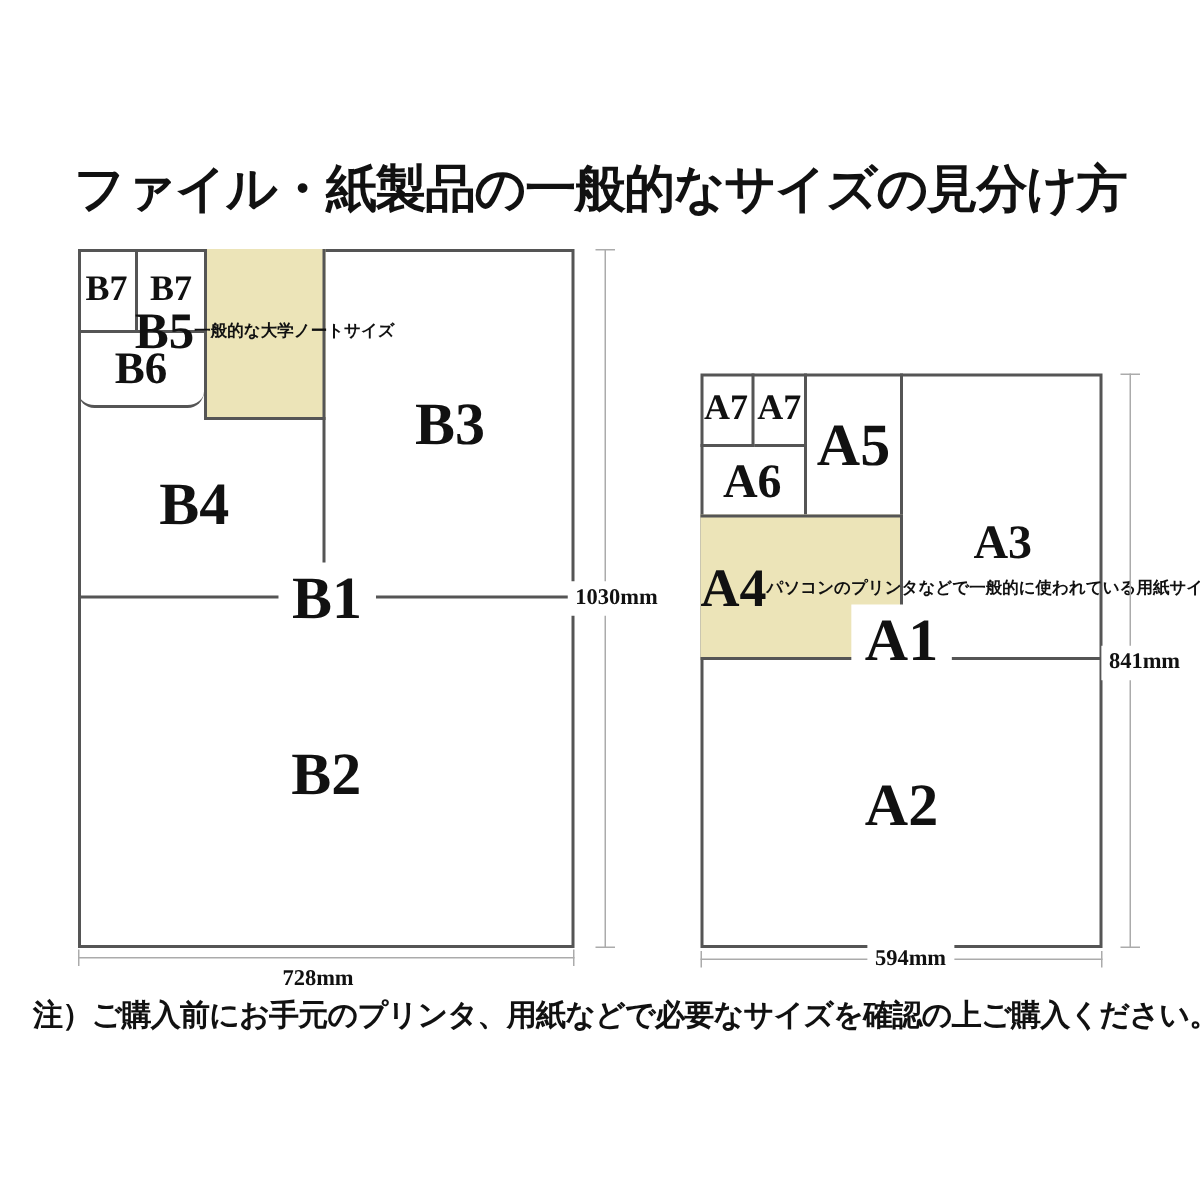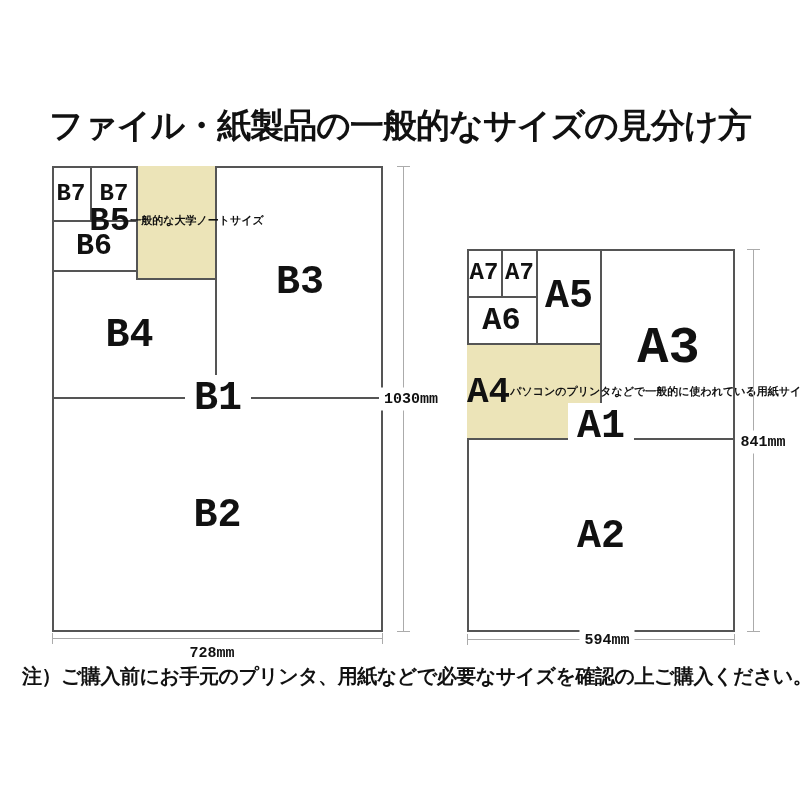--- a/index.html
+++ b/index.html
@@ -5,21 +5,21 @@
   :root{
     --line:#555555;
     --dim:#ababab;
     --hl:#ece4b8;
     --txt:#111111;
   }
   *{margin:0;padding:0;box-sizing:border-box;}
   html,body{background:#ffffff;}
   .canvas{
     position:relative;width:800px;height:800px;background:#ffffff;overflow:hidden;
-    font-family:Liberation Mono, monospace;
+    font-family:Liberation Serif, serif;
     font-weight:bold;color:var(--txt);
   }
   .title{
     position:absolute;left:0;top:103px;width:800px;text-align:center;
     font-size:34px;letter-spacing:-1px;white-space:nowrap;
   }
   .note{
     position:absolute;left:22px;top:663px;width:770px;
     font-size:20px;letter-spacing:-0.5px;white-space:nowrap;
   }
@@ -37,21 +37,21 @@
   }
   .online-label{
     position:absolute;background:#ffffff;font-size:40px;line-height:1;
     transform:translate(-50%,-50%);padding:4px 9px;z-index:5;white-space:nowrap;
   }
   .sub{font-size:11px;white-space:nowrap;line-height:1.6;}
 
   
   .b7a{left:0;top:0;width:40px;height:56px;border-right:2px solid var(--line);border-bottom:2px solid var(--line);font-size:24px;}
   .b7b{left:40px;top:0;width:44px;height:56px;border-bottom:2px solid var(--line);font-size:24px;}
-  .b6{left:0;top:56px;width:84px;height:50px;border-bottom:2px solid var(--line);font-size:30px;}
+  .b6{left:0;top:56px;width:84px;height:50px;border-bottom:2px solid var(--line);font-size:30px;border-radius:11px;}
   .b5{left:84px;top:0;width:81px;height:114px;background:var(--hl);
       border-left:2px solid var(--line);border-right:2px solid var(--line);border-bottom:2px solid var(--line);
       display:flex;flex-direction:row;align-items:center;justify-content:center;}
   .b5-big{font-size:34px;line-height:1.15;}
   .b4{left:0;top:106px;width:131px;height:127px;font-size:40px;margin-left:12px;}
   .b3{left:165px;top:0;width:166px;height:233px;font-size:40px;border-radius:18px;}
   .b2{left:0;top:233px;width:331px;height:233px;font-size:40px;}
   .b-divider{left:163px;top:114px;width:2px;height:119px;}
   .b-midline{left:0;top:231px;width:331px;height:2px;}
   .b1-label{left:166px;top:233px;}
@@ -66,21 +66,21 @@
 
   
   .a7a{left:0;top:0;width:36px;height:49px;border-right:2px solid var(--line);border-bottom:2px solid var(--line);font-size:24px;}
   .a7b{left:36px;top:0;width:33px;height:49px;border-bottom:2px solid var(--line);font-size:24px;}
   .a6{left:0;top:49px;width:69px;height:45px;font-size:32px;}
   .a5{left:69px;top:0;width:66px;height:94px;border-left:2px solid var(--line);border-right:2px solid var(--line);font-size:40px;}
   .a4{left:0;top:94px;width:135px;height:97px;background:var(--hl);
       border-top:2px solid var(--line);border-right:2px solid var(--line);
       display:flex;flex-direction:row;align-items:center;justify-content:flex-start;}
   .a4-big{font-size:36px;line-height:1.1;}
-  .a3{left:135px;top:4px;width:133px;height:191px;font-size:52px;}
+  .a3{left:135px;top:17px;width:133px;height:191px;font-size:32px;}
   .a2{left:0;top:191px;width:268px;height:192px;font-size:40px;}
   .a-midline{left:0;top:189px;width:268px;height:2px;}
   .a1-label{left:134px;top:178px;}
   .a-vdim{left:286px;top:0;width:1px;height:383px;}
   .a-vdim-t1{left:280px;top:0;width:13px;height:1px;}
   .a-vdim-t2{left:280px;top:382px;width:13px;height:1px;}
   .a-vdim-label{left:296px;top:193px;}
   .a-hdim{left:0;top:390px;width:268px;height:1px;}
   .a-hdim-t1{left:0;top:385px;width:1px;height:11px;}
   .a-hdim-t2{left:267px;top:385px;width:1px;height:11px;}

